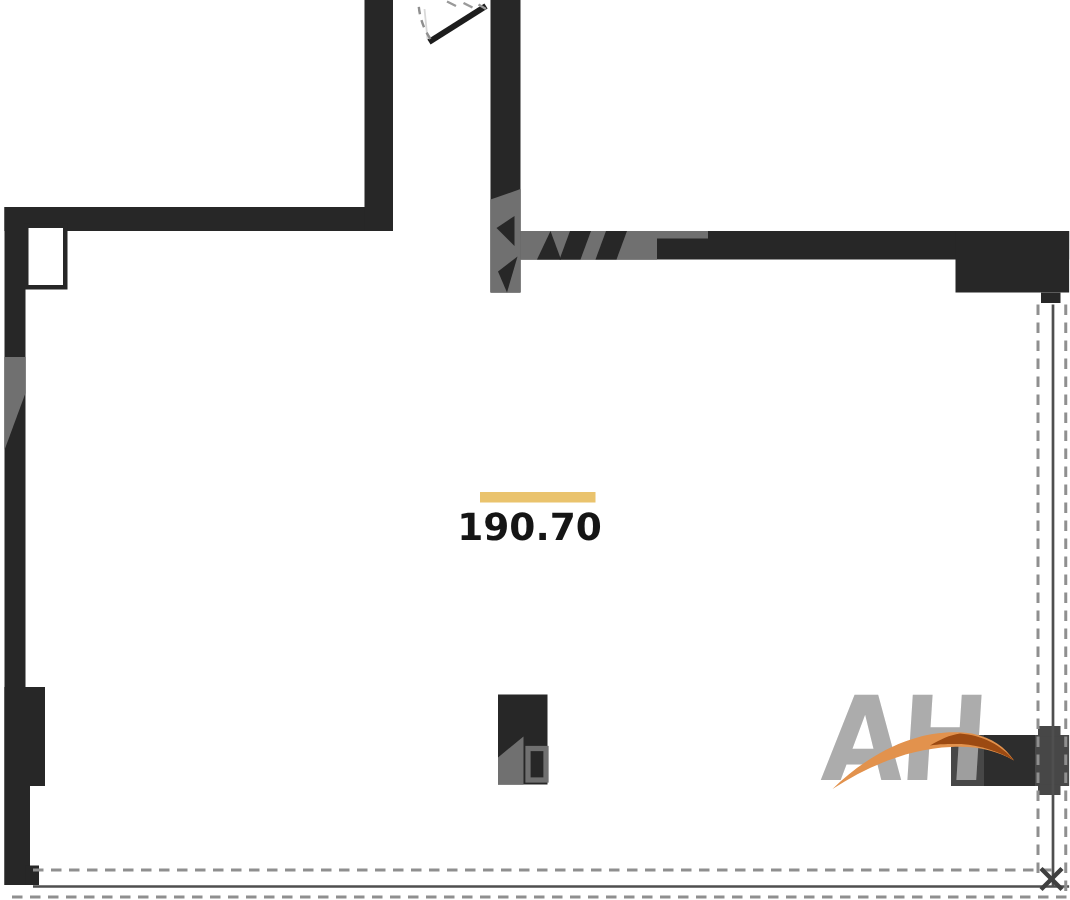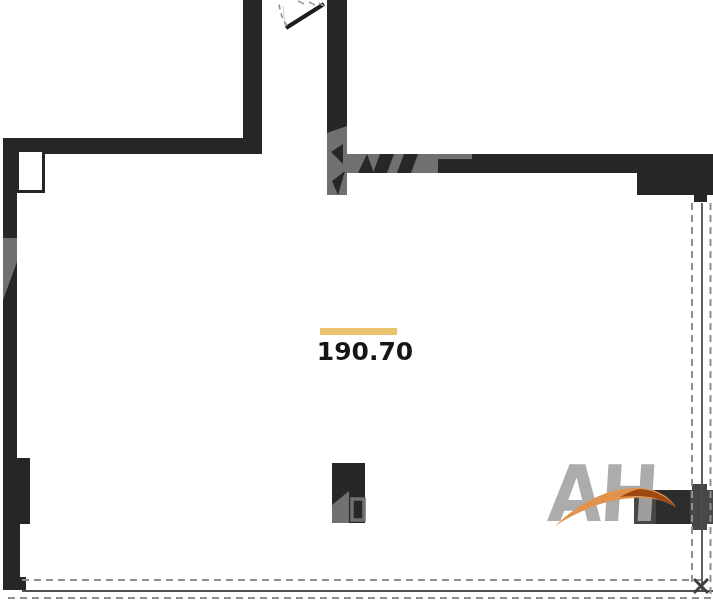--- a/index.html
+++ b/index.html
@@ -11,21 +11,21 @@
   .wall{fill:var(--wall);}
   .wm{fill:var(--watermark-gray);}
   .wm-dark{fill:var(--wall);}
   .dash{stroke:var(--dash-gray);stroke-width:2;stroke-dasharray:7 5;fill:none;}
   .solidline{stroke:var(--glazing-solid);stroke-width:1.8;fill:none;}
   .area-underline{
     position:absolute;left:320px;top:328px;width:77px;height:7px;
     background:var(--accent-bar);z-index:6;
   }
   .area-value{
-    position:absolute;left:312px;top:337px;width:106px;z-index:6;
+    position:absolute;left:300px;top:337px;width:106px;z-index:6;
     text-align:center;font-size:25px;font-weight:bold;color:var(--label-text);
     letter-spacing:0px;
   }
   .logo-text{
     position:absolute;left:551px;top:455px;z-index:3;
     font-size:78px;font-weight:bold;line-height:1;
     color:var(--logo-gray);opacity:0.92;
     transform:scaleX(0.9) skewX(-4deg);transform-origin:left top;
     letter-spacing:-3px;white-space:nowrap;
   }

